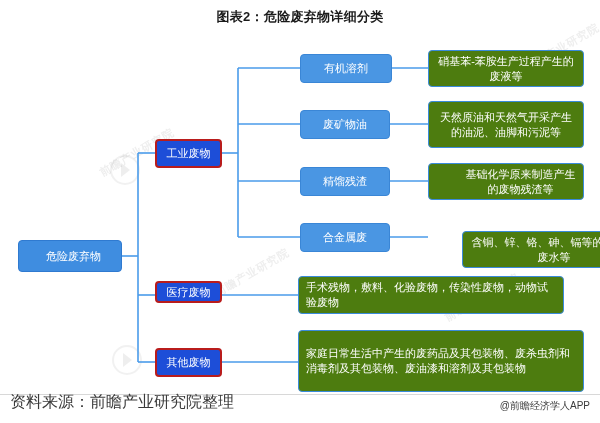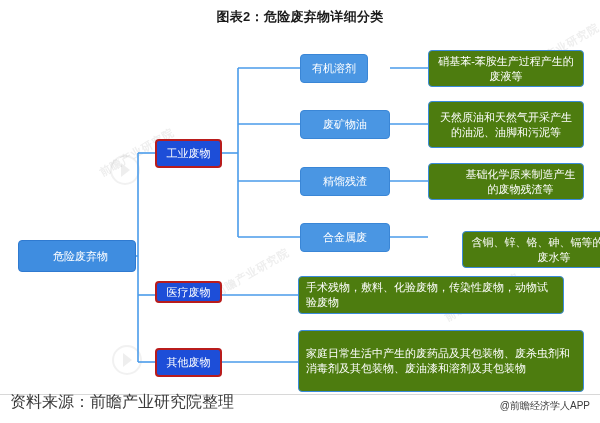--- a/index.html
+++ b/index.html
@@ -160,27 +160,27 @@
       <line x1="390" y1="68" x2="428" y2="68"></line>
       <line x1="390" y1="124" x2="428" y2="124"></line>
       <line x1="390" y1="181" x2="428" y2="181"></line>
       <line x1="390" y1="237" x2="428" y2="237"></line>
 
       <line x1="222" y1="295" x2="298" y2="295"></line>
       <line x1="222" y1="362" x2="298" y2="362"></line>
     </g>
   </svg>
 
-  <div class="node root" style="left:18px; top:240px; width:118px; height:32px;padding-left:12px;">危险废弃物</div>
+  <div class="node root" style="left:18px; top:240px; width:104px; height:32px;padding-left:12px;">危险废弃物</div>
 
   <div class="node cat" style="left:155px; top:139px; width:67px; height:29px;">工业废物</div>
   <div class="node cat" style="left:155px; top:281px; width:67px; height:22px;">医疗废物</div>
   <div class="node cat" style="left:155px; top:348px; width:67px; height:29px;">其他废物</div>
 
-  <div class="node sub" style="left:300px; top:54px; width:68px; height:29px;">有机溶剂</div>
+  <div class="node sub" style="left:300px; top:54px; width:92px; height:29px;">有机溶剂</div>
   <div class="node sub" style="left:300px; top:110px; width:90px; height:29px;">废矿物油</div>
   <div class="node sub" style="left:300px; top:223px; width:90px; height:29px;">合金属废</div>
   <div class="node sub" style="left:300px; top:167px; width:90px; height:29px;">精馏残渣</div>
 
   <div class="node leaf center" style="left:428px; top:50px; width:156px; height:37px;">硝基苯-苯胺生产过程产生的废液等</div>
   <div class="node leaf center" style="left:428px; top:101px; width:156px; height:47px;">天然原油和天然气开采产生的油泥、油脚和污泥等</div>
   <div class="node leaf center" style="left:428px; top:163px; width:156px; height:37px;padding-left:36px;">基础化学原来制造产生的废物残渣等</div>
   <div class="node leaf center" style="left:428px; top:231px; width:184px; height:37px;margin-left:34px;">含铜、锌、铬、砷、镉等的废渣、废水等</div>
 
   <div class="node leaf" style="left:298px; top:276px; width:266px; height:38px;">手术残物，敷料、化验废物，传染性废物，动物试验废物</div>

